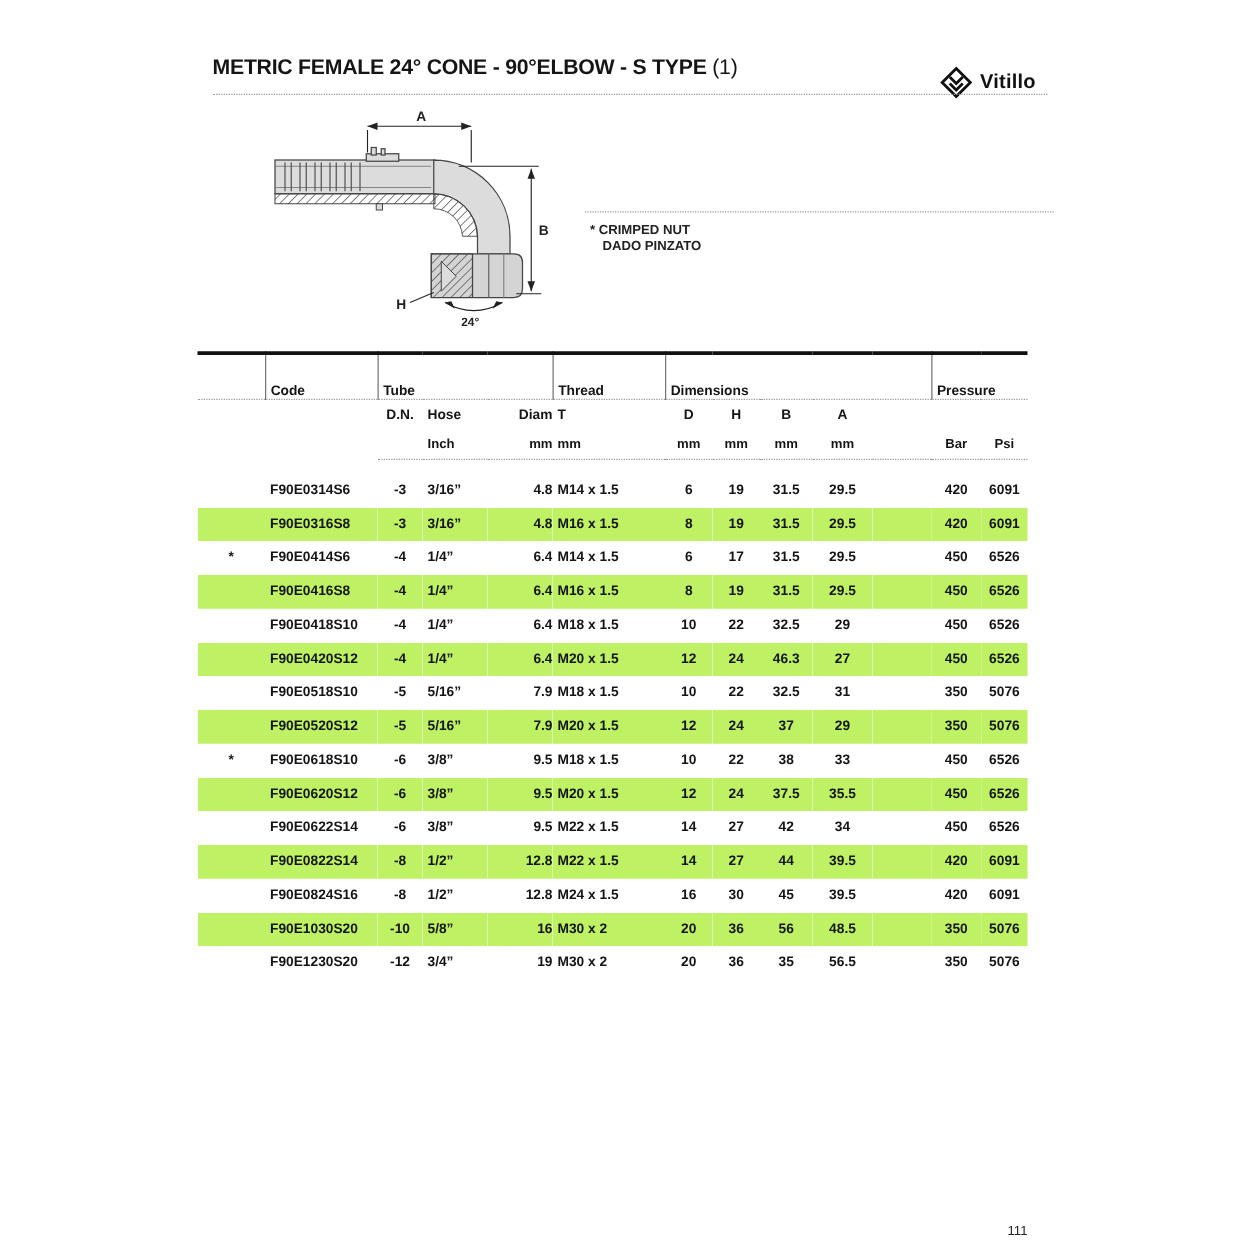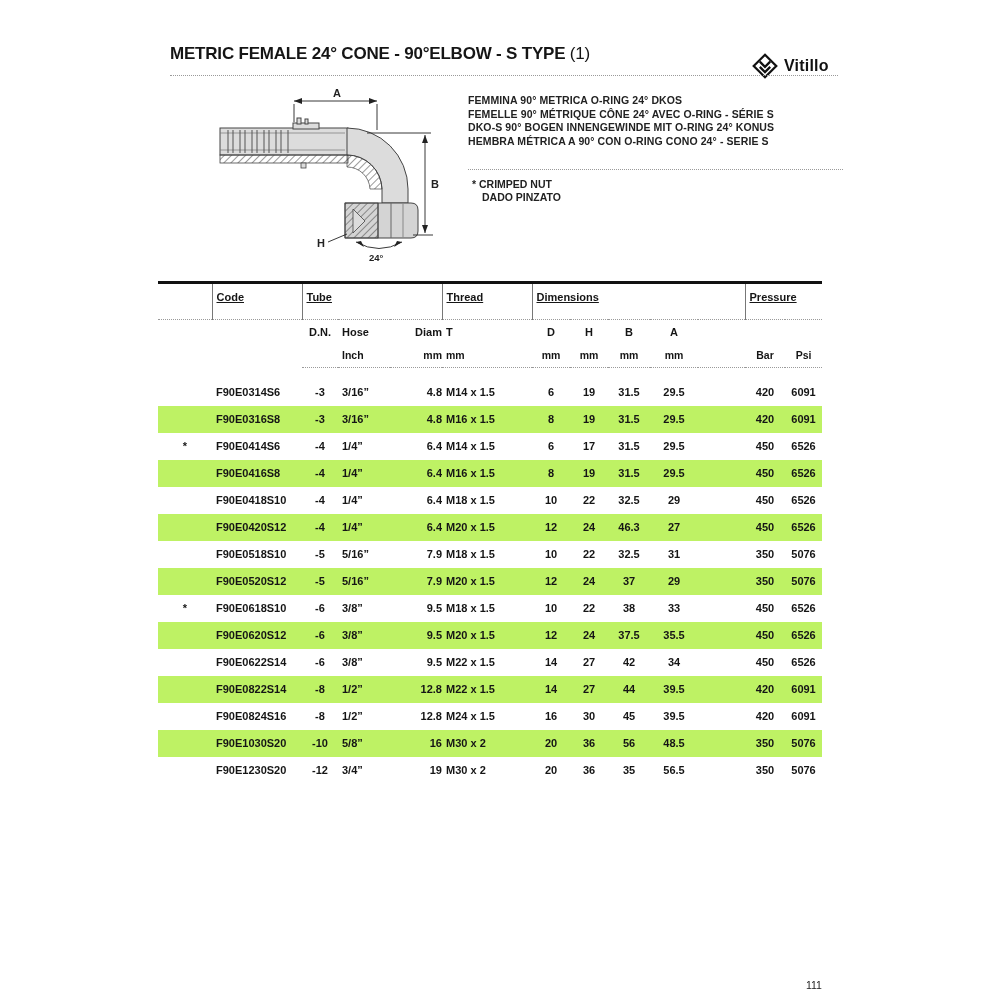--- a/index.html
+++ b/index.html
@@ -21,21 +21,21 @@
   .desc-rule { left:468px; top:169px; width:375px; }
   .note { position:absolute; left:472px; top:178px; font-size:10.5px; font-weight:bold; line-height:13px; color:#222; }
   .note .line2 { padding-left:10px; }
   
   .diagram { position:absolute; left:195px; top:85px; width:260px; height:180px; }
   
   .tbl-wrap { position:absolute; left:158px; top:281px; width:664px; }
   table { width:664px; border-collapse:collapse; table-layout:fixed; border-top:3px solid #111; }
   td, th { padding:0; font-size:11px; color:#151515; overflow:hidden; white-space:nowrap; }
   thead th { font-weight:bold; text-align:left; }
-  .grp-row th { height:37px; vertical-align:top; padding-top:7px; border-bottom:1px dotted #9a9a9a;text-decoration:underline; }
+  .grp-row th { height:37px; vertical-align:top; padding-top:23px; border-bottom:1px dotted #9a9a9a; }
   .grp-row th.vline { border-left:1px solid #777; padding-left:4px; }
   .col-row th { height:24px; vertical-align:middle; }
   .unit-row th { height:24px; vertical-align:middle; font-size:10.5px; }
   .unit-row th.dash { border-bottom:1px dotted #9a9a9a; }
   .c { text-align:center !important; }
   .l3 { padding-left:4px; text-align:left; }
   .l12 { padding-left:13px; text-align:right; }
   tbody td { height:27px; vertical-align:middle; font-weight:bold; }
   tbody tr.spacer td { height:11px; }
   tbody tr.shaded { background:#bef264; }
@@ -129,26 +129,20 @@
 
     <text x="122" y="162" font-size="11" font-weight="bold" fill="#222">H</text>
     <line x1="133" y1="157" x2="152" y2="149" stroke="#222" stroke-width=".9"></line>
 
     <path d="M161 157 Q184 170 207 157" fill="none" stroke="#222" stroke-width=".9"></path>
     <polygon points="161,157 169,162 166,156" fill="#222"></polygon>
     <polygon points="207,157 199,162 202,156" fill="#222"></polygon>
     <text x="174" y="176" font-size="9.5" font-weight="bold" fill="#222">24°</text>
   </svg>
 
-  <div class="desc">
-    <div>FEMMINA 90° METRICA O-RING 24° DKOS</div>
-    <div>FEMELLE 90° MÉTRIQUE CÔNE 24° AVEC O-RING - SÉRIE S</div>
-    <div>DKO-S 90° BOGEN INNENGEWINDE MIT O-RING 24° KONUS</div>
-    <div>HEMBRA MÉTRICA A 90° CON O-RING  CONO 24°  - SERIE S</div>
-  </div>
   <div class="rule-dotted desc-rule"></div>
   <div class="note">
     <div class="line1">* CRIMPED NUT</div>
     <div class="line2">DADO PINZATO</div>
   </div>
 
   <div class="tbl-wrap">
     <table>
       <colgroup>
         <col style="width:54px">

